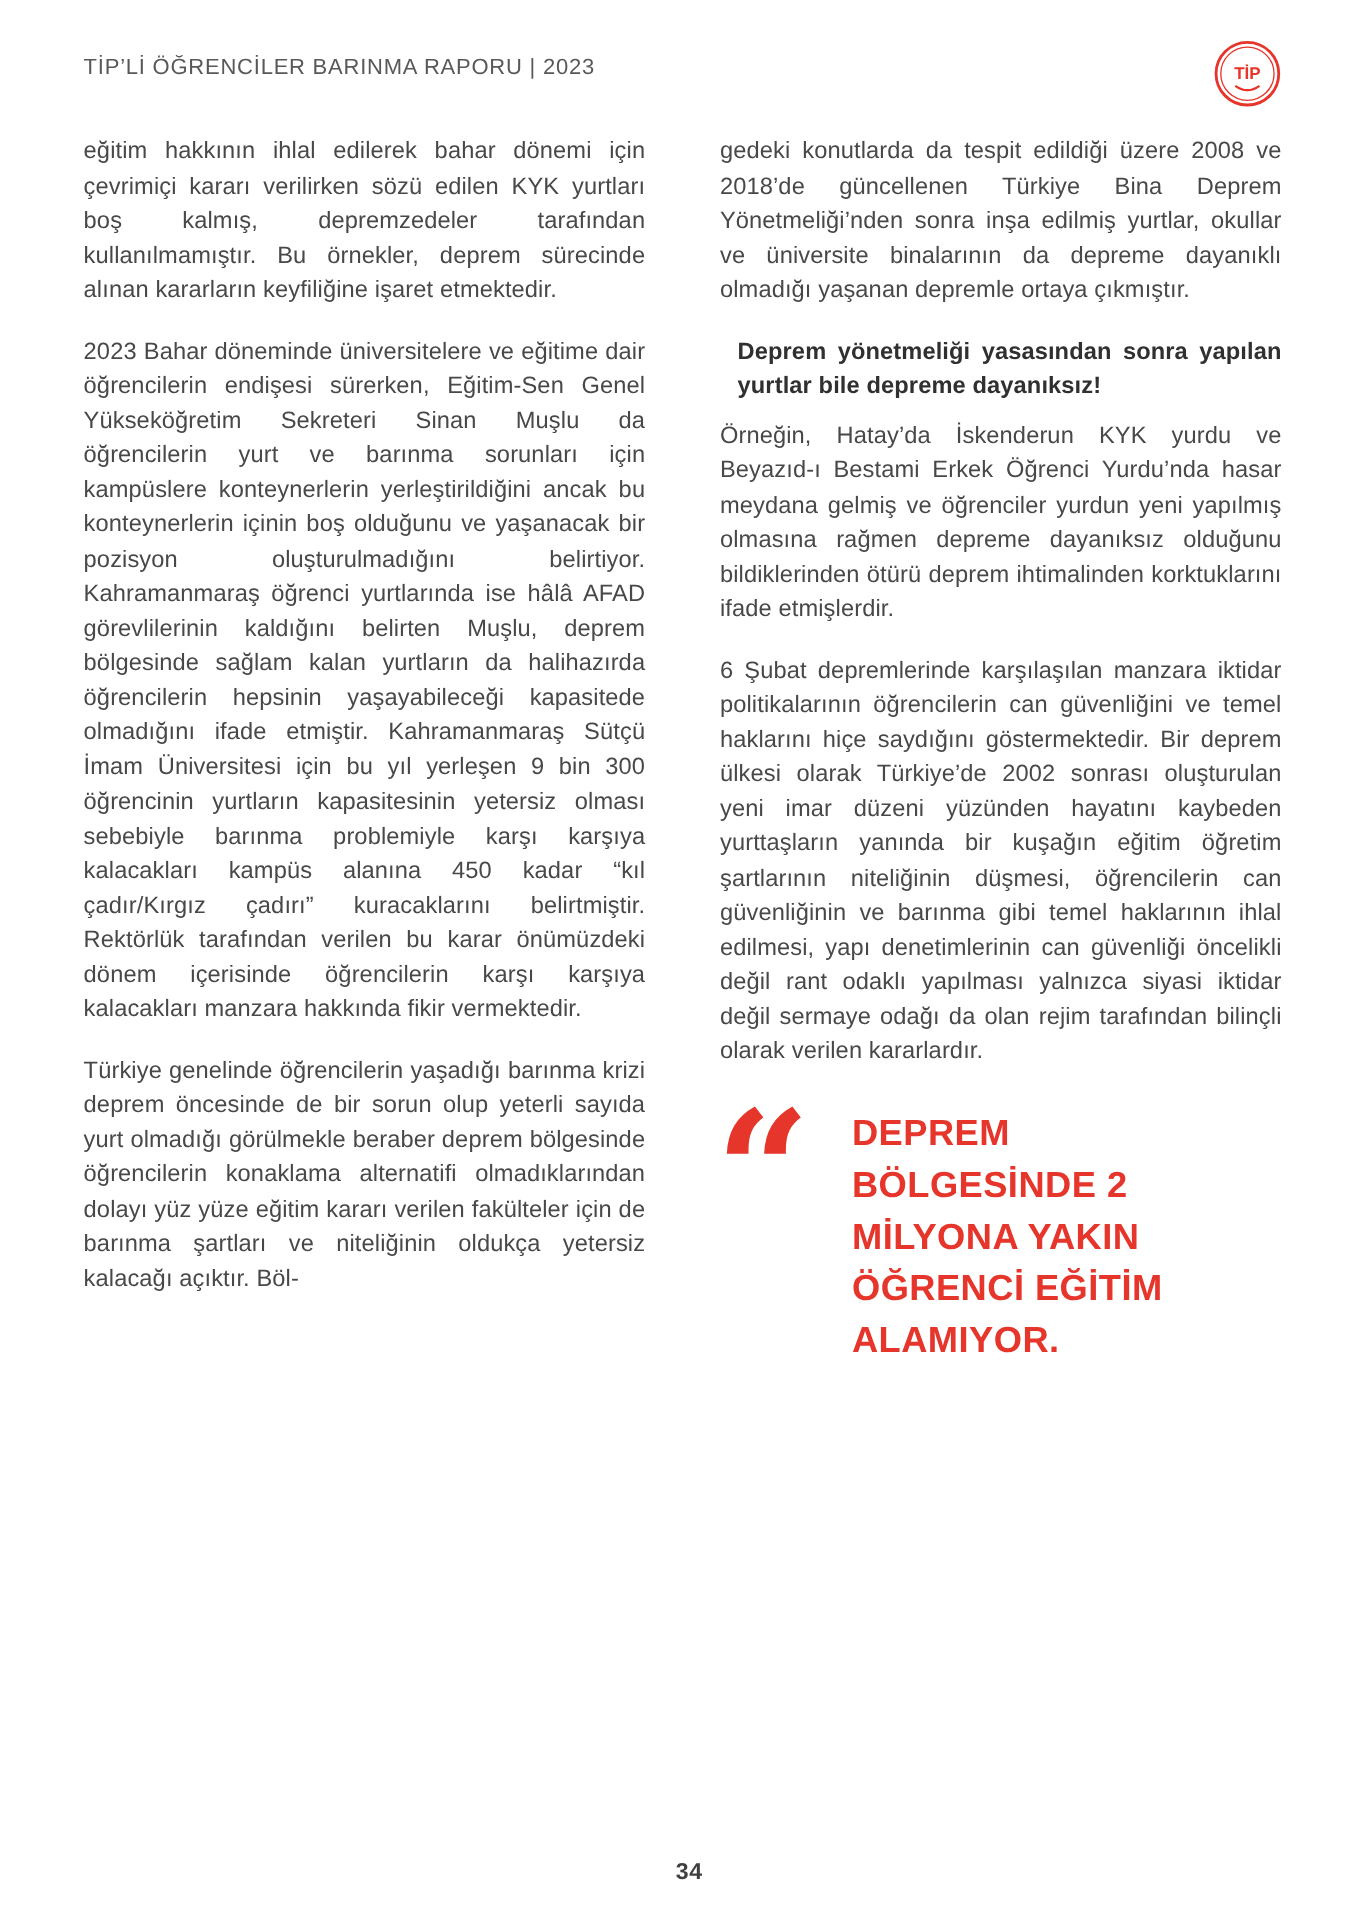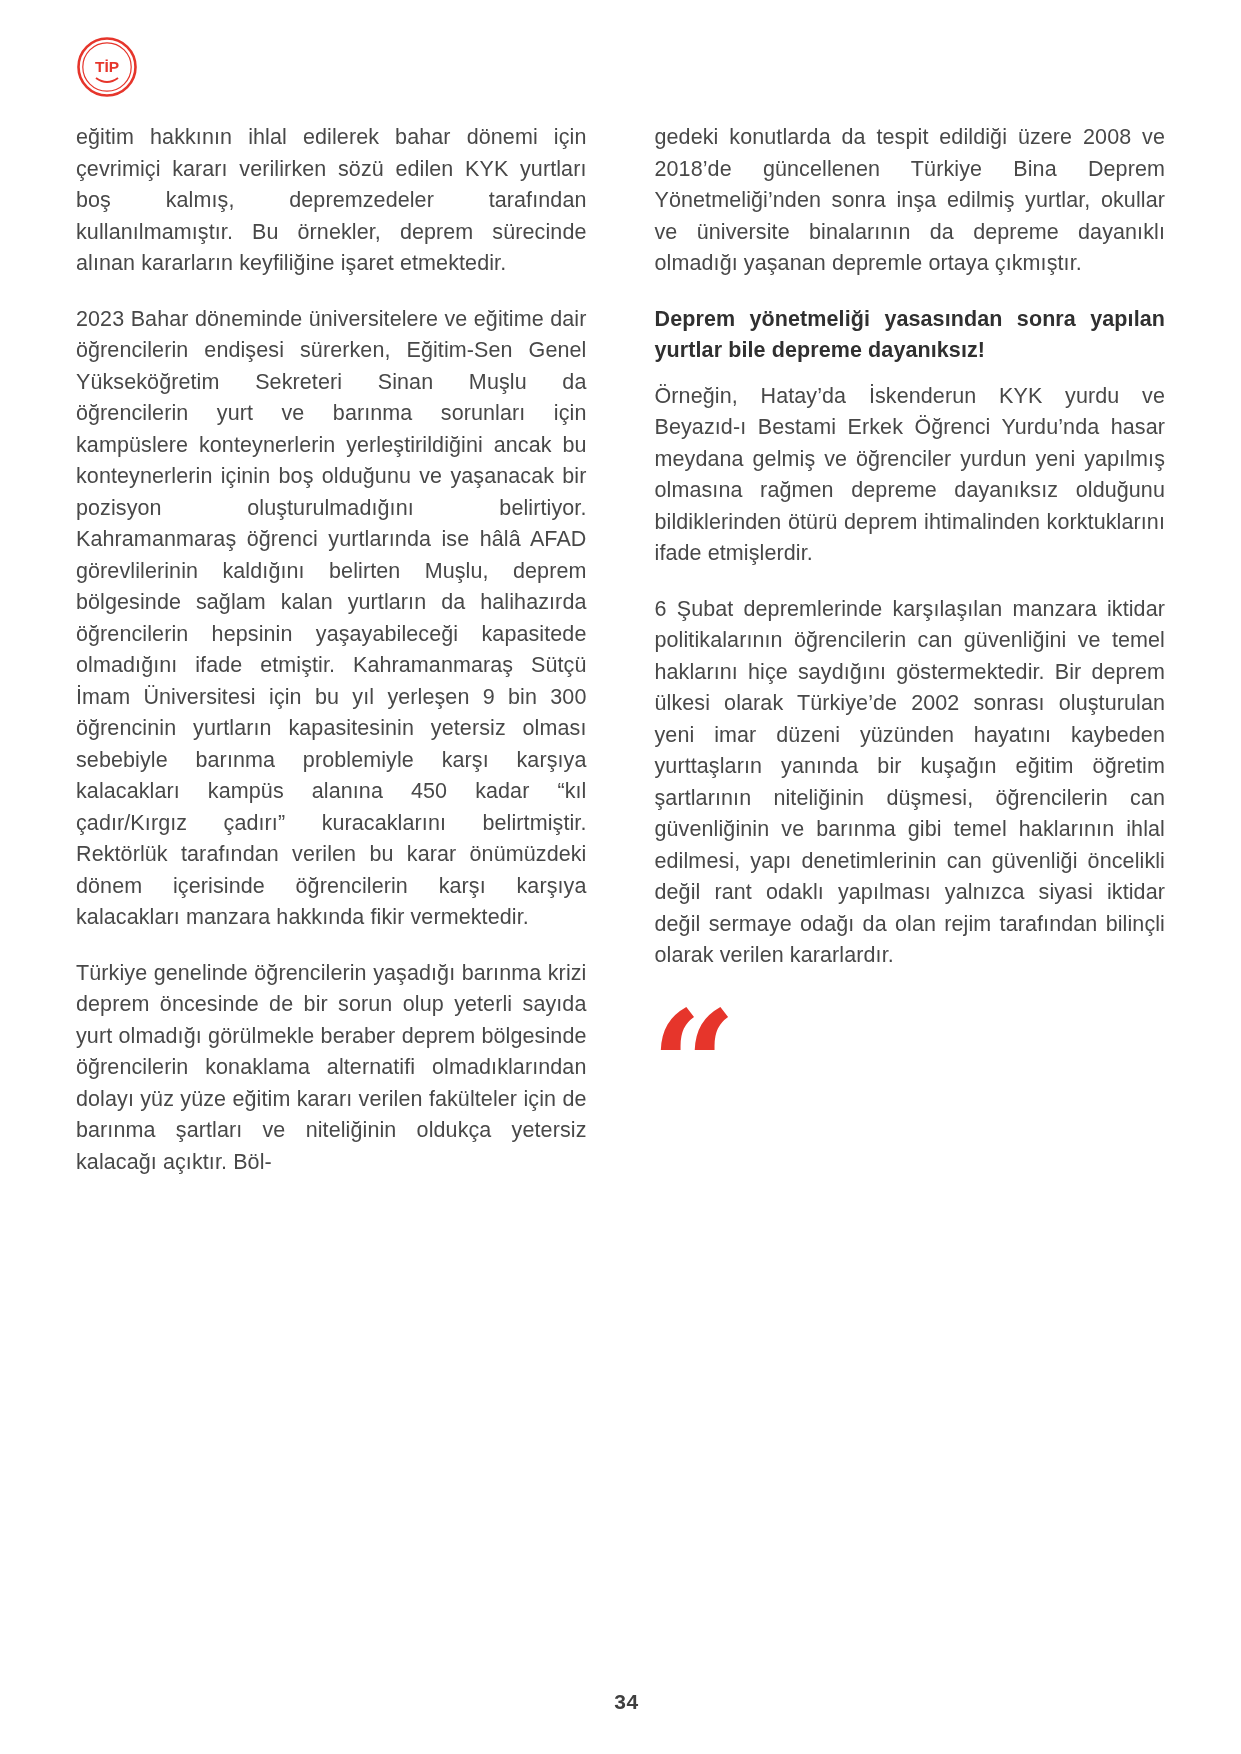--- a/index.html
+++ b/index.html
@@ -42,21 +42,21 @@
     color: var(--body, #484848);
     text-align: justify;
     letter-spacing: 0.1px;
   }
   .col p { margin: 0 0 24px 0; }
   .subheading {
     font-size: 21.5px;
     line-height: 31.5px;
     font-weight: bold;
     color: var(--heading, #333333);
-    margin: 2px 0 14px 0;
+    margin: 2px 0 14px 16px;
     text-align: justify;
   }
   .pull-quote {
     display: flex;
     align-items: flex-start;
     margin-top: 32px;
     color: var(--accent, #e6352b);
   }
   .quote-mark {
     font-family: "DejaVu Serif", serif;
@@ -92,20 +92,21 @@
     color: #3f3f3f;
     letter-spacing: 0.5px;
   }
 </style>
 </head>
 <body>
 
 <div class="page">
 
   <header class="page-header">
+    <div class="header-title">TİP’Lİ ÖĞRENCİLER BARINMA RAPORU | 2023</div>
     <div class="logo">
       <svg width="62" height="62" viewBox="0 0 62 62" aria-hidden="true">
         <circle cx="31" cy="31" r="28.5" fill="#ffffff" style="stroke:var(--accent,#e6352b)" stroke-width="2.6"></circle>
         <circle cx="31" cy="31" r="24.2" fill="none" style="stroke:var(--accent,#e6352b)" stroke-width="1.2"></circle>
         <text x="31" y="35.5" text-anchor="middle" font-family="Liberation Sans, sans-serif" font-size="15.5" font-weight="bold" style="fill:var(--accent,#e6352b)">TİP</text>
         <path d="M20 42 Q31 50 42 42" fill="none" style="stroke:var(--accent,#e6352b)" stroke-width="2"></path>
       </svg>
     </div>
   </header>
 
@@ -118,20 +119,27 @@
     </section>
 
     <section class="col">
       <p>gedeki konutlarda da tespit edildiği üzere 2008 ve 2018’de güncellenen Türkiye Bina Deprem Yönetmeliği’nden sonra inşa edilmiş yurtlar, okullar ve üniversite binalarının da depreme dayanıklı olmadığı yaşanan depremle ortaya çıkmıştır.</p>
       <h2 class="subheading">Deprem yönetmeliği yasasından sonra yapılan yurtlar bile depreme dayanıksız!</h2>
       <p>Örneğin, Hatay’da İskenderun KYK yurdu ve Beyazıd-ı Bestami Erkek Öğrenci Yurdu’nda hasar meydana gelmiş ve öğrenciler yurdun yeni yapılmış olmasına rağmen depreme dayanıksız olduğunu bildiklerinden ötürü deprem ihtimalinden korktuklarını ifade etmişlerdir.</p>
       <p>6 Şubat depremlerinde karşılaşılan manzara iktidar politikalarının öğrencilerin can güvenliğini ve temel haklarını hiçe saydığını göstermektedir. Bir deprem ülkesi olarak Türkiye’de 2002 sonrası oluşturulan yeni imar düzeni yüzünden hayatını kaybeden yurttaşların yanında bir kuşağın eğitim öğretim şartlarının niteliğinin düşmesi, öğrencilerin can güvenliğinin ve barınma gibi temel haklarının ihlal edilmesi, yapı denetimlerinin can güvenliği öncelikli değil rant odaklı yapılması yalnızca siyasi iktidar değil sermaye odağı da olan rejim tarafından bilinçli olarak verilen kararlardır.</p>
 
       <div class="pull-quote">
         <span class="quote-mark">“</span>
+        <div class="quote-text">
+          <div>DEPREM</div>
+          <div>BÖLGESİNDE 2</div>
+          <div>MİLYONA YAKIN</div>
+          <div>ÖĞRENCİ EĞİTİM</div>
+          <div>ALAMIYOR.</div>
+        </div>
       </div>
     </section>
 
   </main>
 
   <footer class="page-footer">
     <span class="page-number">34</span>
   </footer>
 
 </div>

